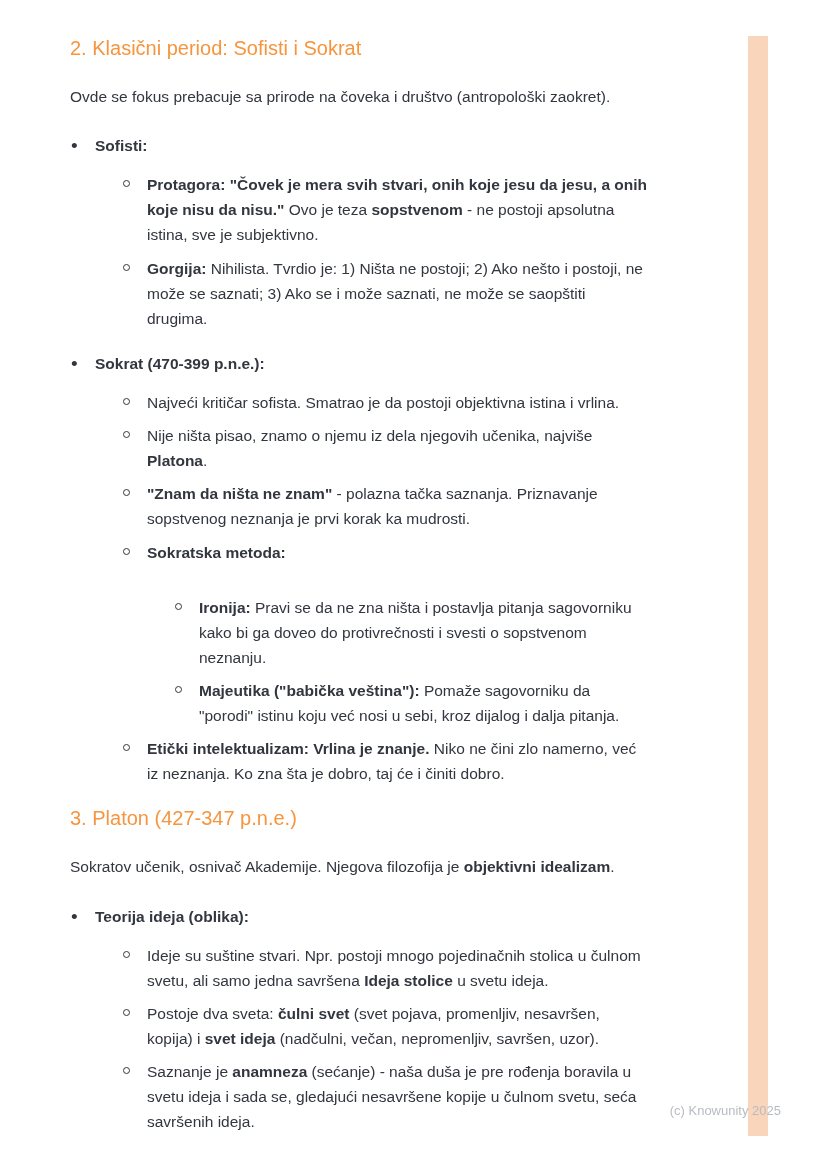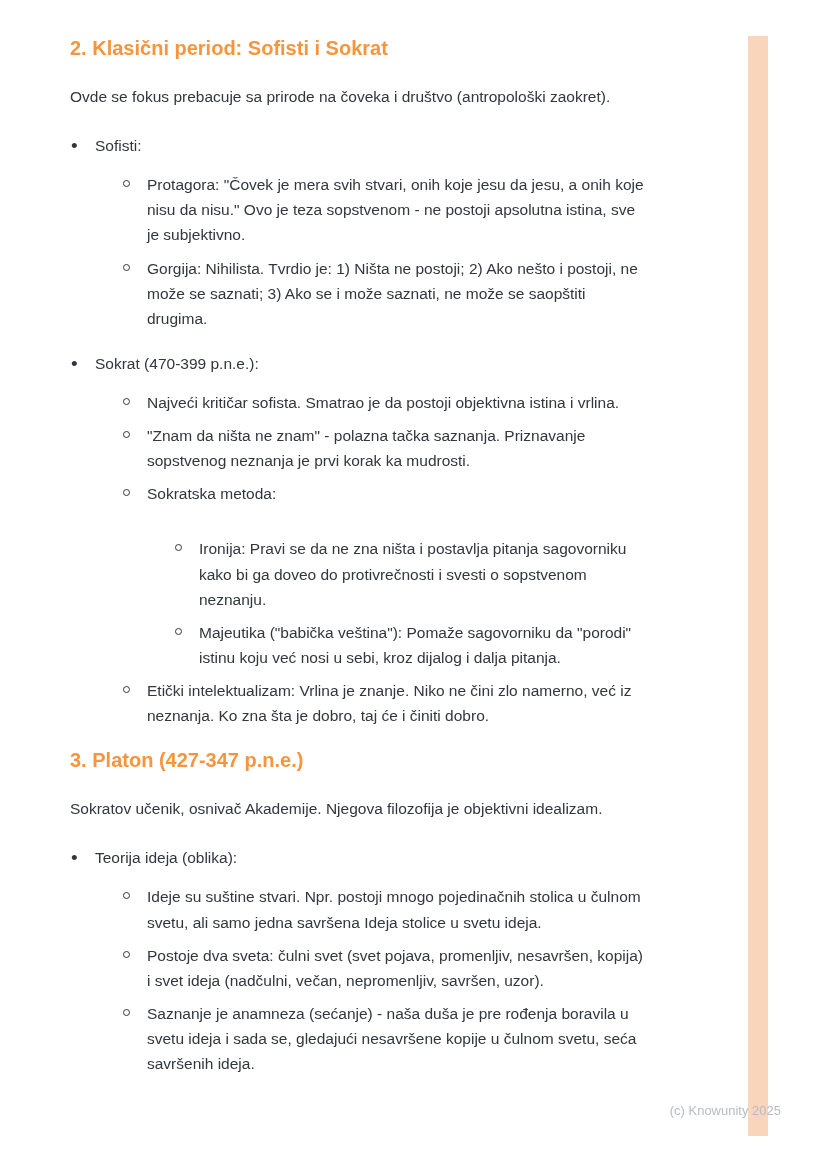--- a/index.html
+++ b/index.html
@@ -14,41 +14,41 @@
     width:828px;height:1171px;position:relative;overflow:hidden;
     background:var(--background);
     font-family:"Liberation Sans", sans-serif;
     color:var(--text);
   }
   .content{
     position:absolute;left:70px;top:36px;width:578px;
     font-size:15.5px;line-height:1.62;
   }
   h2.heading{
-    font-size:20px;font-weight:700;color:var(--accent);
+    font-size:20px;font-weight:400;color:var(--accent);
     margin:0 0 24px 0;line-height:1.2;
   }
   .para{margin:0 0 24px 0;}
   ul{list-style:none;margin:0;padding:0;}
   ul.l1 > li{position:relative;padding-left:25px;margin-bottom:20px;}
   ul.l1 > li::before{
     content:"\2022";position:absolute;left:1px;top:-2px;
     font-size:19px;color:var(--text);
   }
   ul.l2{margin-top:14px;}
   ul.l2 > li, ul.l3 > li{
     position:relative;padding-left:26px;margin-left:26px;margin-bottom:8px;
   }
   ul.l2 > li::before, ul.l3 > li::before{
     content:"";position:absolute;left:2px;top:8px;
     width:7px;height:7px;box-sizing:border-box;
     border:1.5px solid var(--text);border-radius:50%;
   }
   ul.l3{margin-top:30px;}
-  .b{font-weight:400;}
+  .b{font-weight:700;}
   .stripe{
     position:absolute;left:748px;top:36px;width:20px;height:1100px;
     background:var(--stripe);
   }
   .watermark{
     position:absolute;right:47px;bottom:53px;
     font-size:13px;color:var(--watermark);
   }
 </style>
 </head>
@@ -74,20 +74,23 @@
             <span class="li-text"><span class="b">Gorgija:</span><span> Nihilista. Tvrdio je: 1) Ništa ne postoji; 2) Ako nešto i postoji, ne može se saznati; 3) Ako se i može saznati, ne može se saopštiti drugima.</span></span>
           </li>
         </ul>
       </li>
 
       <li>
         <span class="li-text"><span class="b">Sokrat (470-399 p.n.e.):</span></span>
         <ul class="l2">
           <li>
             <span class="li-text"><span>Najveći kritičar sofista. Smatrao je da postoji objektivna istina i vrlina.</span></span>
+          </li>
+          <li>
+            <span class="li-text"><span>Nije ništa pisao, znamo o njemu iz dela njegovih učenika, najviše </span><span class="b">Platona</span><span>.</span></span>
           </li>
           <li>
             <span class="li-text"><span class="b">"Znam da ništa ne znam"</span><span> - polazna tačka saznanja. Priznavanje sopstvenog neznanja je prvi korak ka mudrosti.</span></span>
           </li>
           <li>
             <span class="li-text"><span class="b">Sokratska metoda:</span></span>
             <ul class="l3">
               <li>
                 <span class="li-text"><span class="b">Ironija:</span><span> Pravi se da ne zna ništa i postavlja pitanja sagovorniku kako bi ga doveo do protivrečnosti i svesti o sopstvenom neznanju.</span></span>
               </li>

